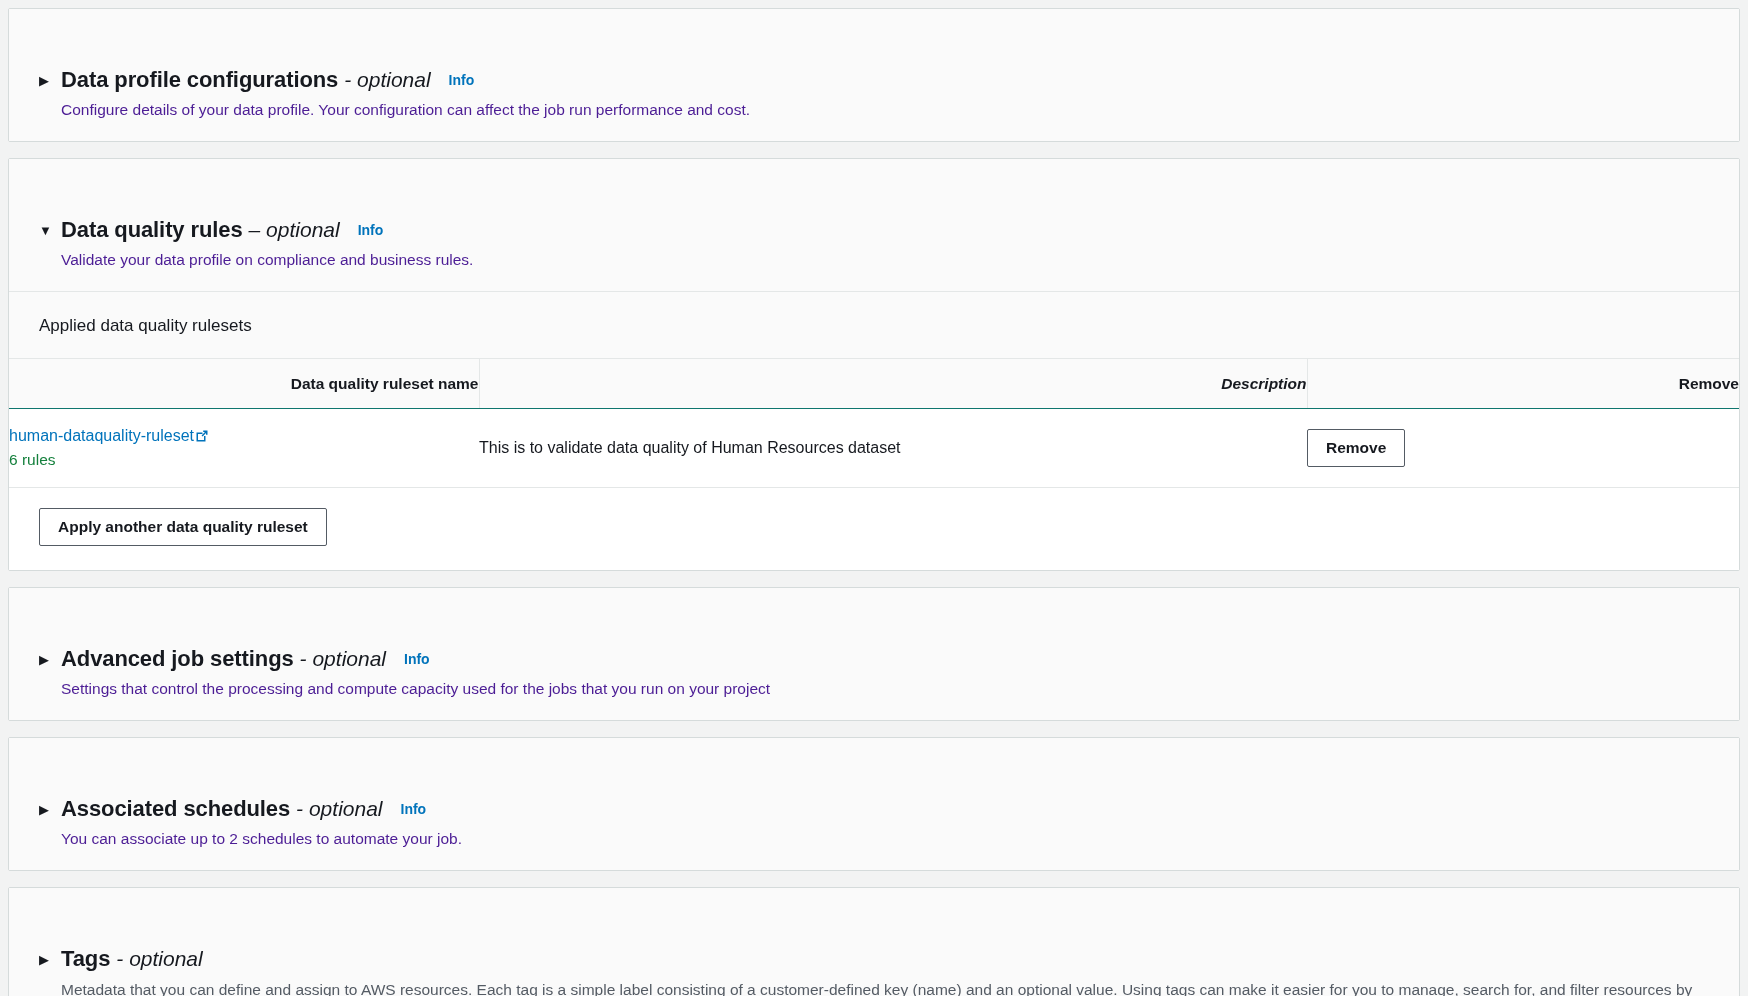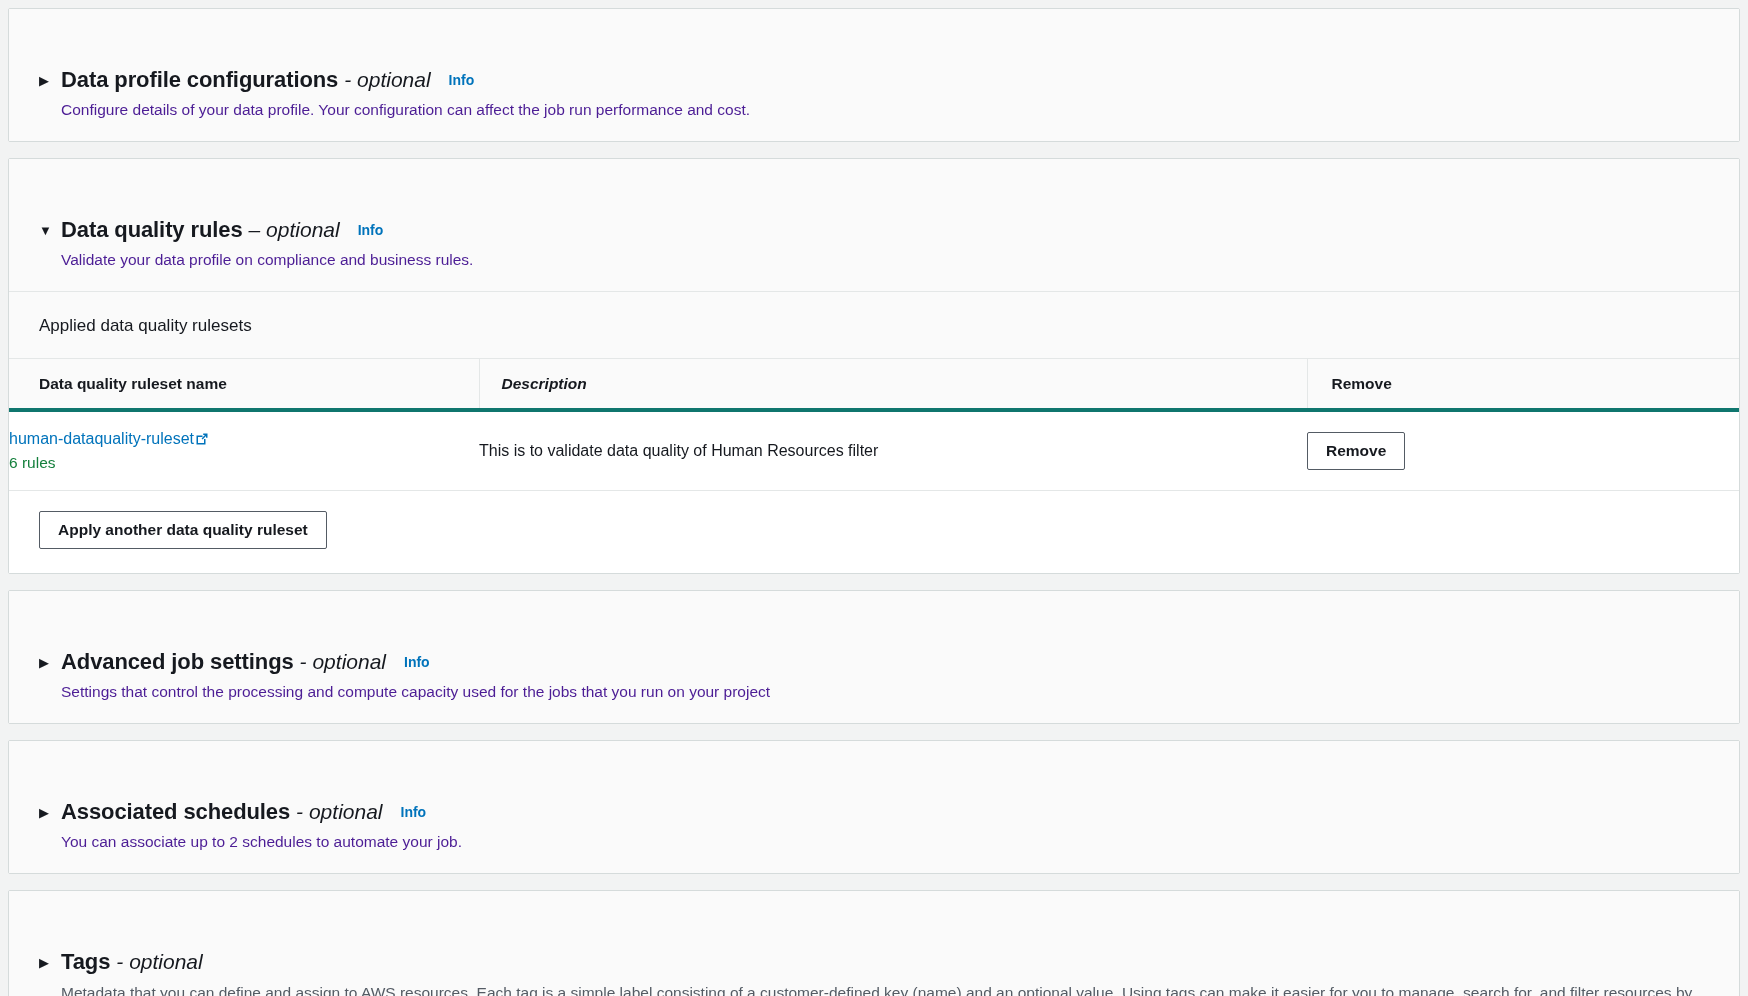--- a/index.html
+++ b/index.html
@@ -90,22 +90,22 @@
   }
 
   table.rulesets {
     width: 100%;
     border-collapse: collapse;
     background: #ffffff;
   }
   table.rulesets thead th {
     background: #fafafa;
     border-top: 1px solid #e4e7e7;
-    border-bottom: 4px solid #0f766e;
-    text-align: left;
+    border-bottom: 1px solid #0f766e;
+    text-align: right;
     font-size: 15.5px;
     font-weight: bold;
     color: #16191f;
     padding: 16px 0 15px 0;
   }
   th.col-name { width: 470px; padding-left: 30px !important; border-right: 1px solid #e4e7e7; }
   th.col-desc { width: 828px; padding-left: 22px !important; border-right: 1px solid #e4e7e7; font-style: italic; }
   th.col-remove { padding-left: 24px !important; }
 
   table.rulesets tbody td {
@@ -204,21 +204,21 @@
             <span>human-dataquality-ruleset</span>
             <span class="ext-icon">
               <svg width="14" height="14" viewBox="0 0 14 14" aria-hidden="true">
                 <path d="M1.5 3.5 H7.5 V5 H3 V11 H9 V7 H10.5 V12.5 H1.5 Z" fill="#0073bb"></path>
                 <path d="M8.2 1.5 H12.5 V5.8 H11 V4.05 L7.6 7.45 L6.55 6.4 L9.95 3 H8.2 Z" fill="#0073bb"></path>
               </svg>
             </span>
           </a>
           <div class="rules-count">6 rules</div>
         </td>
-        <td class="cell-desc">This is to validate data quality of Human Resources filter</td>
+        <td class="cell-desc">This is to validate data quality of Human Resources dataset</td>
         <td class="cell-remove">
           <button class="btn">Remove</button>
         </td>
       </tr>
     </tbody>
   </table>
 
   <div class="table-footer">
     <button class="btn">Apply another data quality ruleset</button>
   </div>

